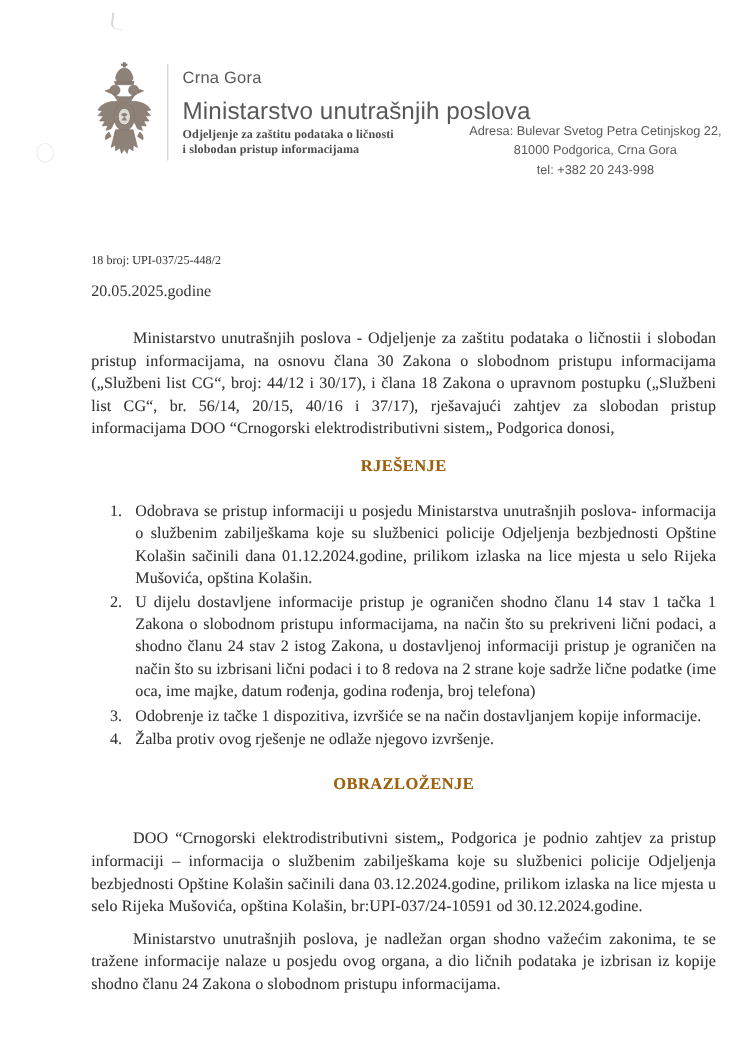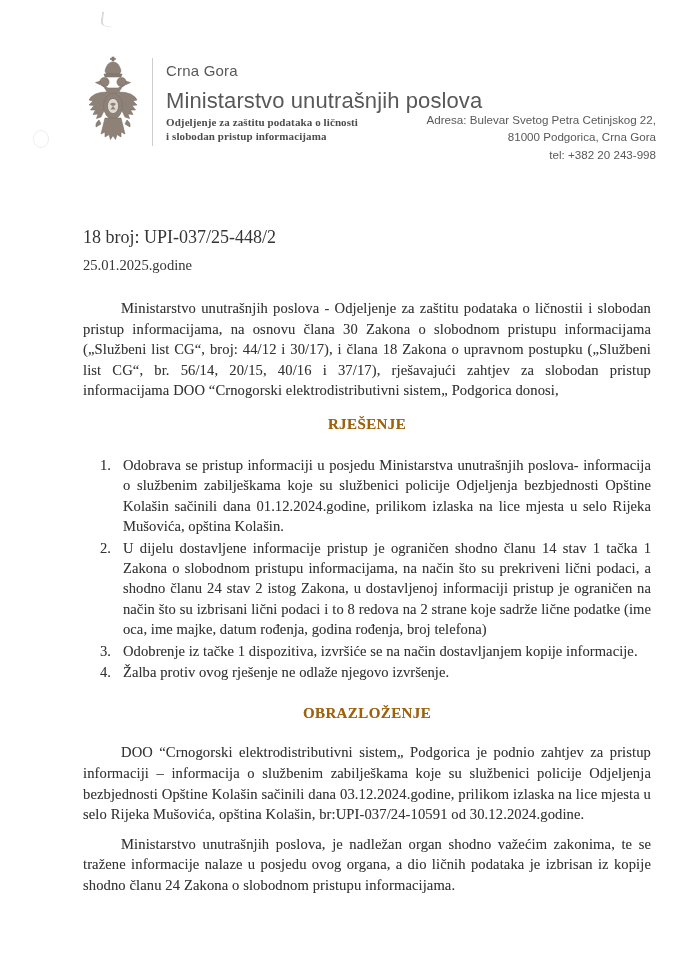--- a/index.html
+++ b/index.html
@@ -17,47 +17,47 @@
   .letterhead { position:absolute; top:56px; left:85px; right:62px; height:100px; }
   .lh-flex { display:flex; align-items:flex-start; }
   .logo-wrap { width:58px; flex:none; }
   .lh-divider { width:1px; align-self:stretch; background:#cfcccc; margin:2px 13px 0 9px; height:88px; }
   .ministry-col { font-family:"Liberation Sans", sans-serif; color:#585858; padding-top:6px; }
   .country-name { font-size:15px; letter-spacing:0.2px; margin:0 0 9px 0; }
   .ministry-name { font-size:22px; letter-spacing:0.1px; margin:0 0 2px 0; }
   .dept-line { font-family:"Liberation Serif", serif; font-weight:bold; font-size:11px; color:#4c4c4c; line-height:1.25; letter-spacing:0.1px; }
   .address-block {
     position:absolute; right:0; top:55px;
-    text-align:right;
+    text-align:center;
     font-family:"Liberation Sans", sans-serif;
     font-size:11.6px; color:#595959; line-height:1.5;
   }
   
   .doc-body { position:absolute; left:83px; right:67px; top:227px; }
-  .ref-number { font-size:18px; line-height:20px; }
+  .ref-number { font-size:11px; line-height:20px; }
   .ref-date   { font-size:14.6px; line-height:20px; margin-top:8px; }
   .para {
     font-size:14.6px; line-height:20.6px;
     text-align:justify; letter-spacing:0.1px;
     text-shadow:0 0 0.45px rgba(70,70,70,0.35);
   }
   .indent { text-indent:38px; }
   .intro-para { margin-top:23px; }
   .section-title {
     text-align:center; font-weight:bold; font-size:15px;
     letter-spacing:0.4px; color:#a16207;
     text-shadow:0 0 0.45px rgba(60,60,60,0.4);
   }
   .title-rjesenje { margin-top:15px; }
   .title-obraz { margin-top:23px; }
   .decision-list { margin-top:22px; padding-left:17px; }
   .list-item { display:flex; margin-bottom:1px; }
   .li-num { flex:none; width:23px; font-size:14.6px; line-height:20.4px; text-shadow:0 0 0.45px rgba(70,70,70,0.35); }
   .li-text { flex:1; font-size:14.6px; line-height:20.4px; text-align:justify; letter-spacing:0.05px; text-shadow:0 0 0.45px rgba(70,70,70,0.35); }
-  .obraz-p1 { margin-top:20px; }
+  .obraz-p1 { margin-top:30px; }
   .obraz-p2 { margin-top:9px; }
   
   .smudge-top {
     position:absolute; left:101px; top:12px; width:10px; height:14px;
     border-left:2px solid rgba(120,120,120,0.28);
     border-bottom:1px solid rgba(120,120,120,0.18);
     border-radius:0 0 0 6px; transform:rotate(8deg);
   }
   .smudge-left {
     position:absolute; left:33px; top:130px; width:14px; height:16px;
@@ -119,21 +119,21 @@
     <div class="address-block">
       <div>Adresa: Bulevar Svetog Petra Cetinjskog 22,</div>
       <div>81000 Podgorica, Crna Gora</div>
       <div>tel: +382 20 243-998</div>
     </div>
   </div>
 
   <div class="doc-body">
 
     <div class="ref-number">18 broj: UPI-037/25-448/2</div>
-    <div class="ref-date">25.01.2025.godine</div>
+    <div class="ref-date">20.05.2025.godine</div>
 
     <div class="para indent intro-para">Ministarstvo unutrašnjih poslova - Odjeljenje za zaštitu podataka o ličnostii i slobodan pristup informacijama, na osnovu člana 30 Zakona o slobodnom pristupu informacijama („Službeni list CG“, broj: 44/12 i 30/17), i člana 18 Zakona o upravnom postupku („Službeni list CG“, br. 56/14, 20/15, 40/16 i 37/17), rješavajući zahtjev za slobodan pristup informacijama DOO “Crnogorski elektrodistributivni sistem„ Podgorica donosi,</div>
 
     <div class="section-title title-rjesenje">RJEŠENJE</div>
 
     <div class="decision-list">
       <div class="list-item">
         <span class="li-num">1.</span>
         <span class="li-text">Odobrava se pristup informaciji u posjedu Ministarstva unutrašnjih poslova- informacija o službenim zabilješkama koje su službenici policije Odjeljenja bezbjednosti Opštine Kolašin sačinili dana 01.12.2024.godine, prilikom izlaska na lice mjesta u selo Rijeka Mušovića, opština Kolašin.</span>
       </div>

